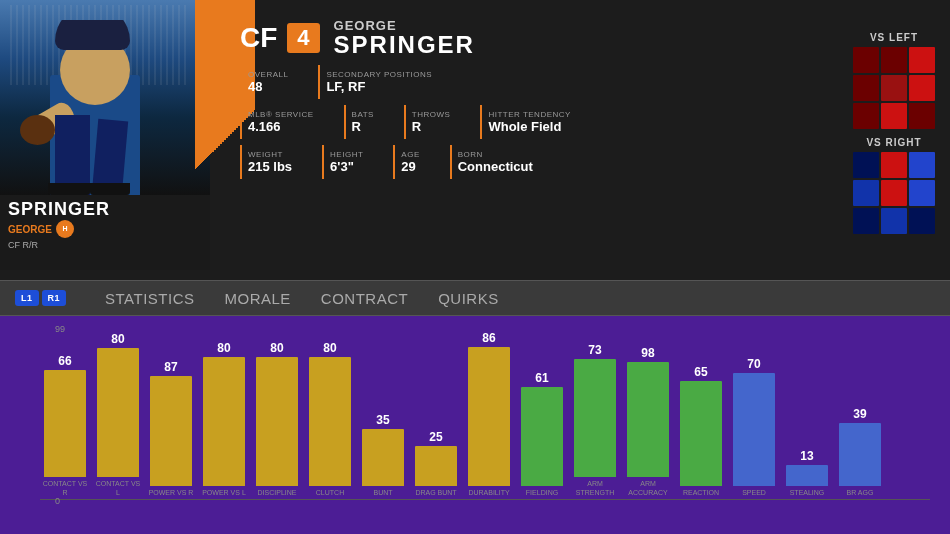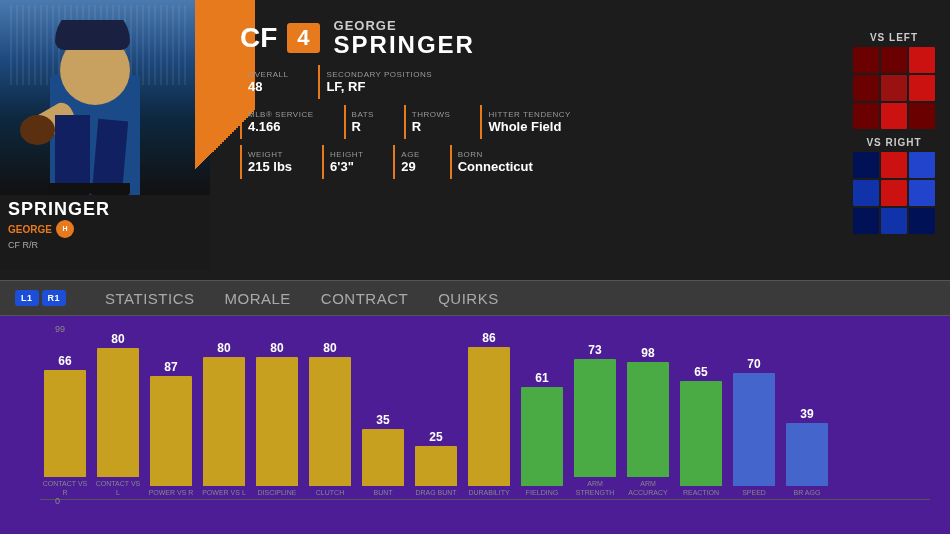--- a/index.html
+++ b/index.html
@@ -558,20 +558,25 @@
           <div class="bar-value">65</div>
           <div class="bar bar-green" style="height: 105px;"></div>
           <div class="bar-label">REACTION</div>
         </div>
         <div class="bar-group">
           <div class="bar-value">70</div>
           <div class="bar bar-blue" style="height: 113px;"></div>
           <div class="bar-label">SPEED</div>
         </div>
         <div class="bar-group">
+          <div class="bar-value">13</div>
+          <div class="bar bar-blue" style="height: 21px;"></div>
+          <div class="bar-label">STEALING</div>
+        </div>
+        <div class="bar-group">
           <div class="bar-value">39</div>
           <div class="bar bar-blue" style="height: 63px;"></div>
           <div class="bar-label">BR
 AGG</div>
         </div>
       </div>
     <div class="chart-baseline"></div>
   </div>
 
 </div>

